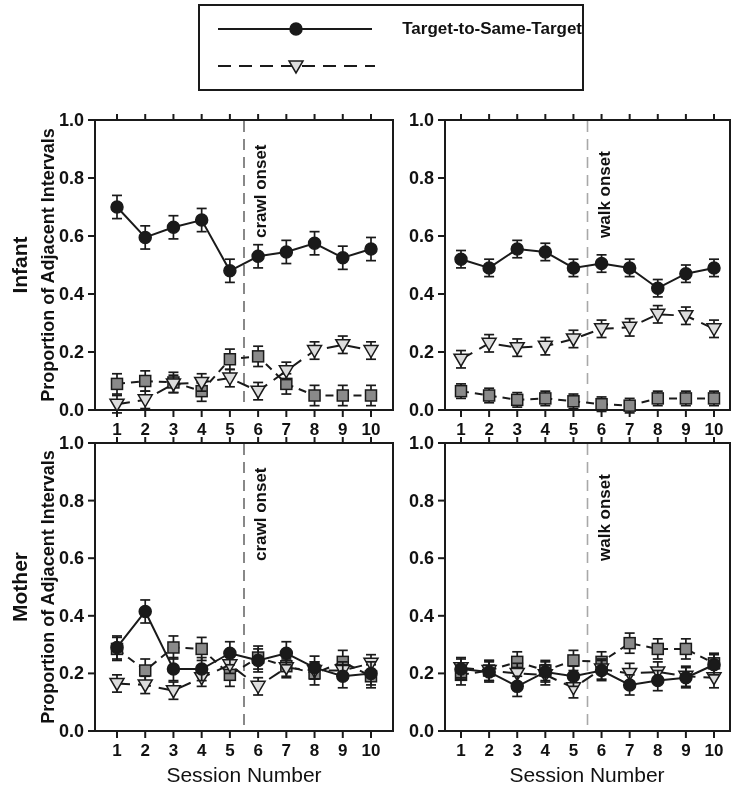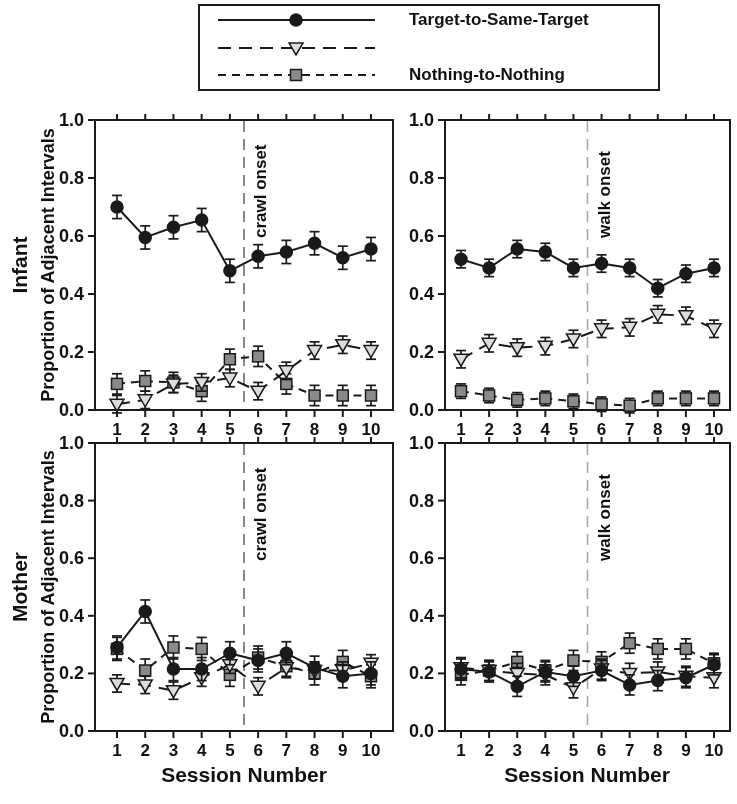--- a/index.html
+++ b/index.html
@@ -1,28 +1,28 @@
 <!DOCTYPE html>
 <html><head>
 <meta charset="utf-8">
 <style>
   html,body{margin:0;padding:0;background:#ffffff;}
   body{width:737px;height:804px;position:relative;overflow:hidden;
        font-family:"Liberation Sans",sans-serif;}
   .abs{position:absolute;}
-  #legend-box{left:198px;top:4px;width:462px;height:87px;border:2px solid #1a1a1a;
+  #legend-box{left:198px;top:4px;width:386px;height:87px;border:2px solid #1a1a1a;
       background:#fff;display:flex;flex-direction:column;justify-content:space-evenly;
       padding-left:14px;box-sizing:border-box;}
   .legend-row{display:flex;align-items:center;height:26px;}
   .legend-label{margin-left:30px;font-weight:bold;font-size:17px;color:#111;white-space:nowrap;}
   .vlabel{position:absolute;white-space:nowrap;font-weight:bold;color:#111;
       transform:translate(-50%,-50%) rotate(-90deg);}
   .row-title{font-size:21px;}
   .axis-title-y{font-size:18px;}
-  .axis-title-x{position:absolute;transform:translate(-50%,0);font-weight:bold;
+  .axis-title-x{position:absolute;transform:translate(-50%,0);font-weight:normal;
       font-size:21px;color:#111;white-space:nowrap;}
   #chart-svg{position:absolute;left:0;top:0;}
   .tick{font:bold 18px "Liberation Sans",sans-serif;fill:#111;}
   .xtick{font:bold 17px "Liberation Sans",sans-serif;fill:#111;}
   .onset{font:bold 17px "Liberation Sans",sans-serif;fill:#111;}
 </style>
 </head>
 <body>
 
 <div id="legend-box" class="abs">
@@ -31,27 +31,20 @@
         <line x1="4" y1="11" x2="161" y2="11" stroke="#1a1a1a" stroke-width="2.2"></line>
         <circle cx="82" cy="11" r="6" fill="#1a1a1a" stroke="#1a1a1a" stroke-width="1.5"></circle>
       </svg>
     <span class="legend-label">Target-to-Same-Target</span>
   </div>
   <div class="legend-row">
     <svg class="legend-sample" width="165" height="22">
         <line x1="4" y1="11" x2="161" y2="11" stroke="#1a1a1a" stroke-width="2.2" stroke-dasharray="13,8"></line>
         <polygon points="75,6 89,6 82,18" fill="#dcdcdc" stroke="#1a1a1a" stroke-width="1.5"></polygon>
       </svg>
-  </div>
-  <div class="legend-row">
-    <svg class="legend-sample" width="165" height="22">
-        <line x1="4" y1="11" x2="161" y2="11" stroke="#1a1a1a" stroke-width="2.2" stroke-dasharray="8,6"></line>
-        <rect x="76.5" y="5.5" width="11" height="11" fill="#8a8a8a" stroke="#1a1a1a" stroke-width="1.5"></rect>
-      </svg>
-    <span class="legend-label">Nothing-to-Nothing</span>
   </div>
 </div>
 
 <span class="vlabel row-title" style="left:20px;top:265px;">Infant</span>
 <span class="vlabel axis-title-y" style="left:48px;top:265px;">Proportion of Adjacent Intervals</span>
 <span class="vlabel row-title" style="left:20px;top:587px;">Mother</span>
 <span class="vlabel axis-title-y" style="left:48px;top:587px;">Proportion of Adjacent Intervals</span>
 
 <span class="axis-title-x" style="left:244px;top:763px;">Session Number</span>
 <span class="axis-title-x" style="left:587px;top:763px;">Session Number</span>

